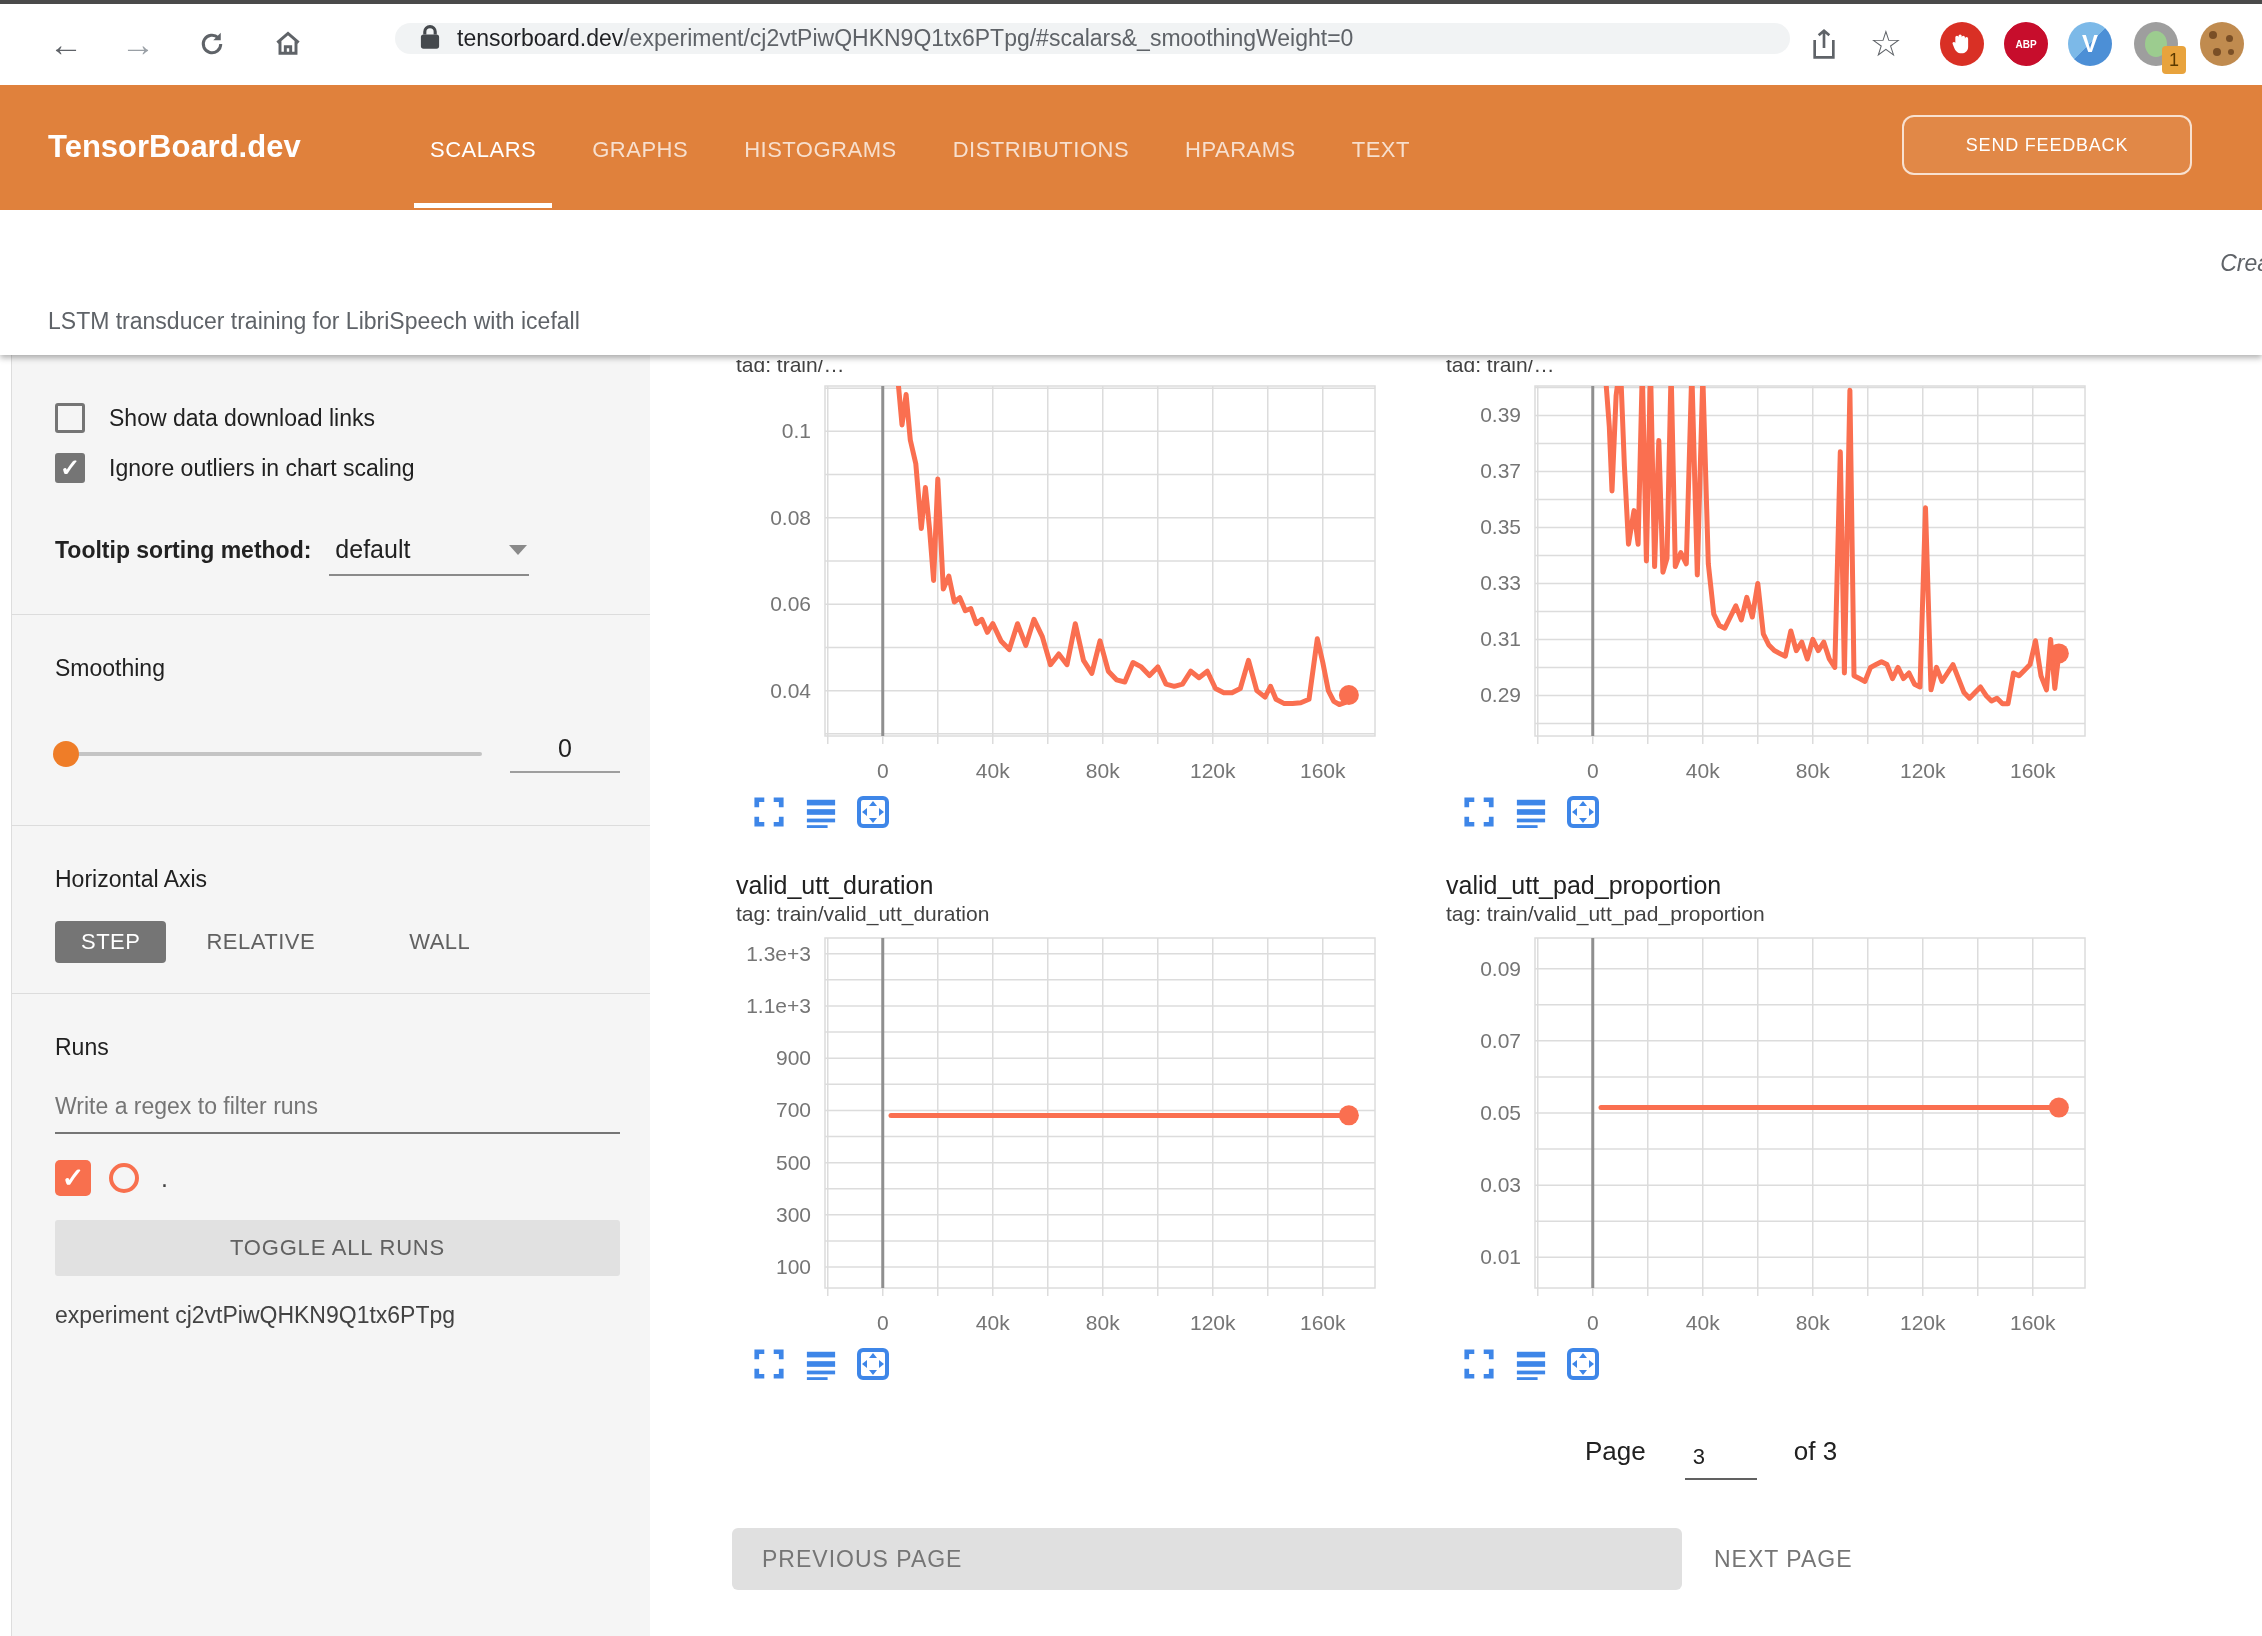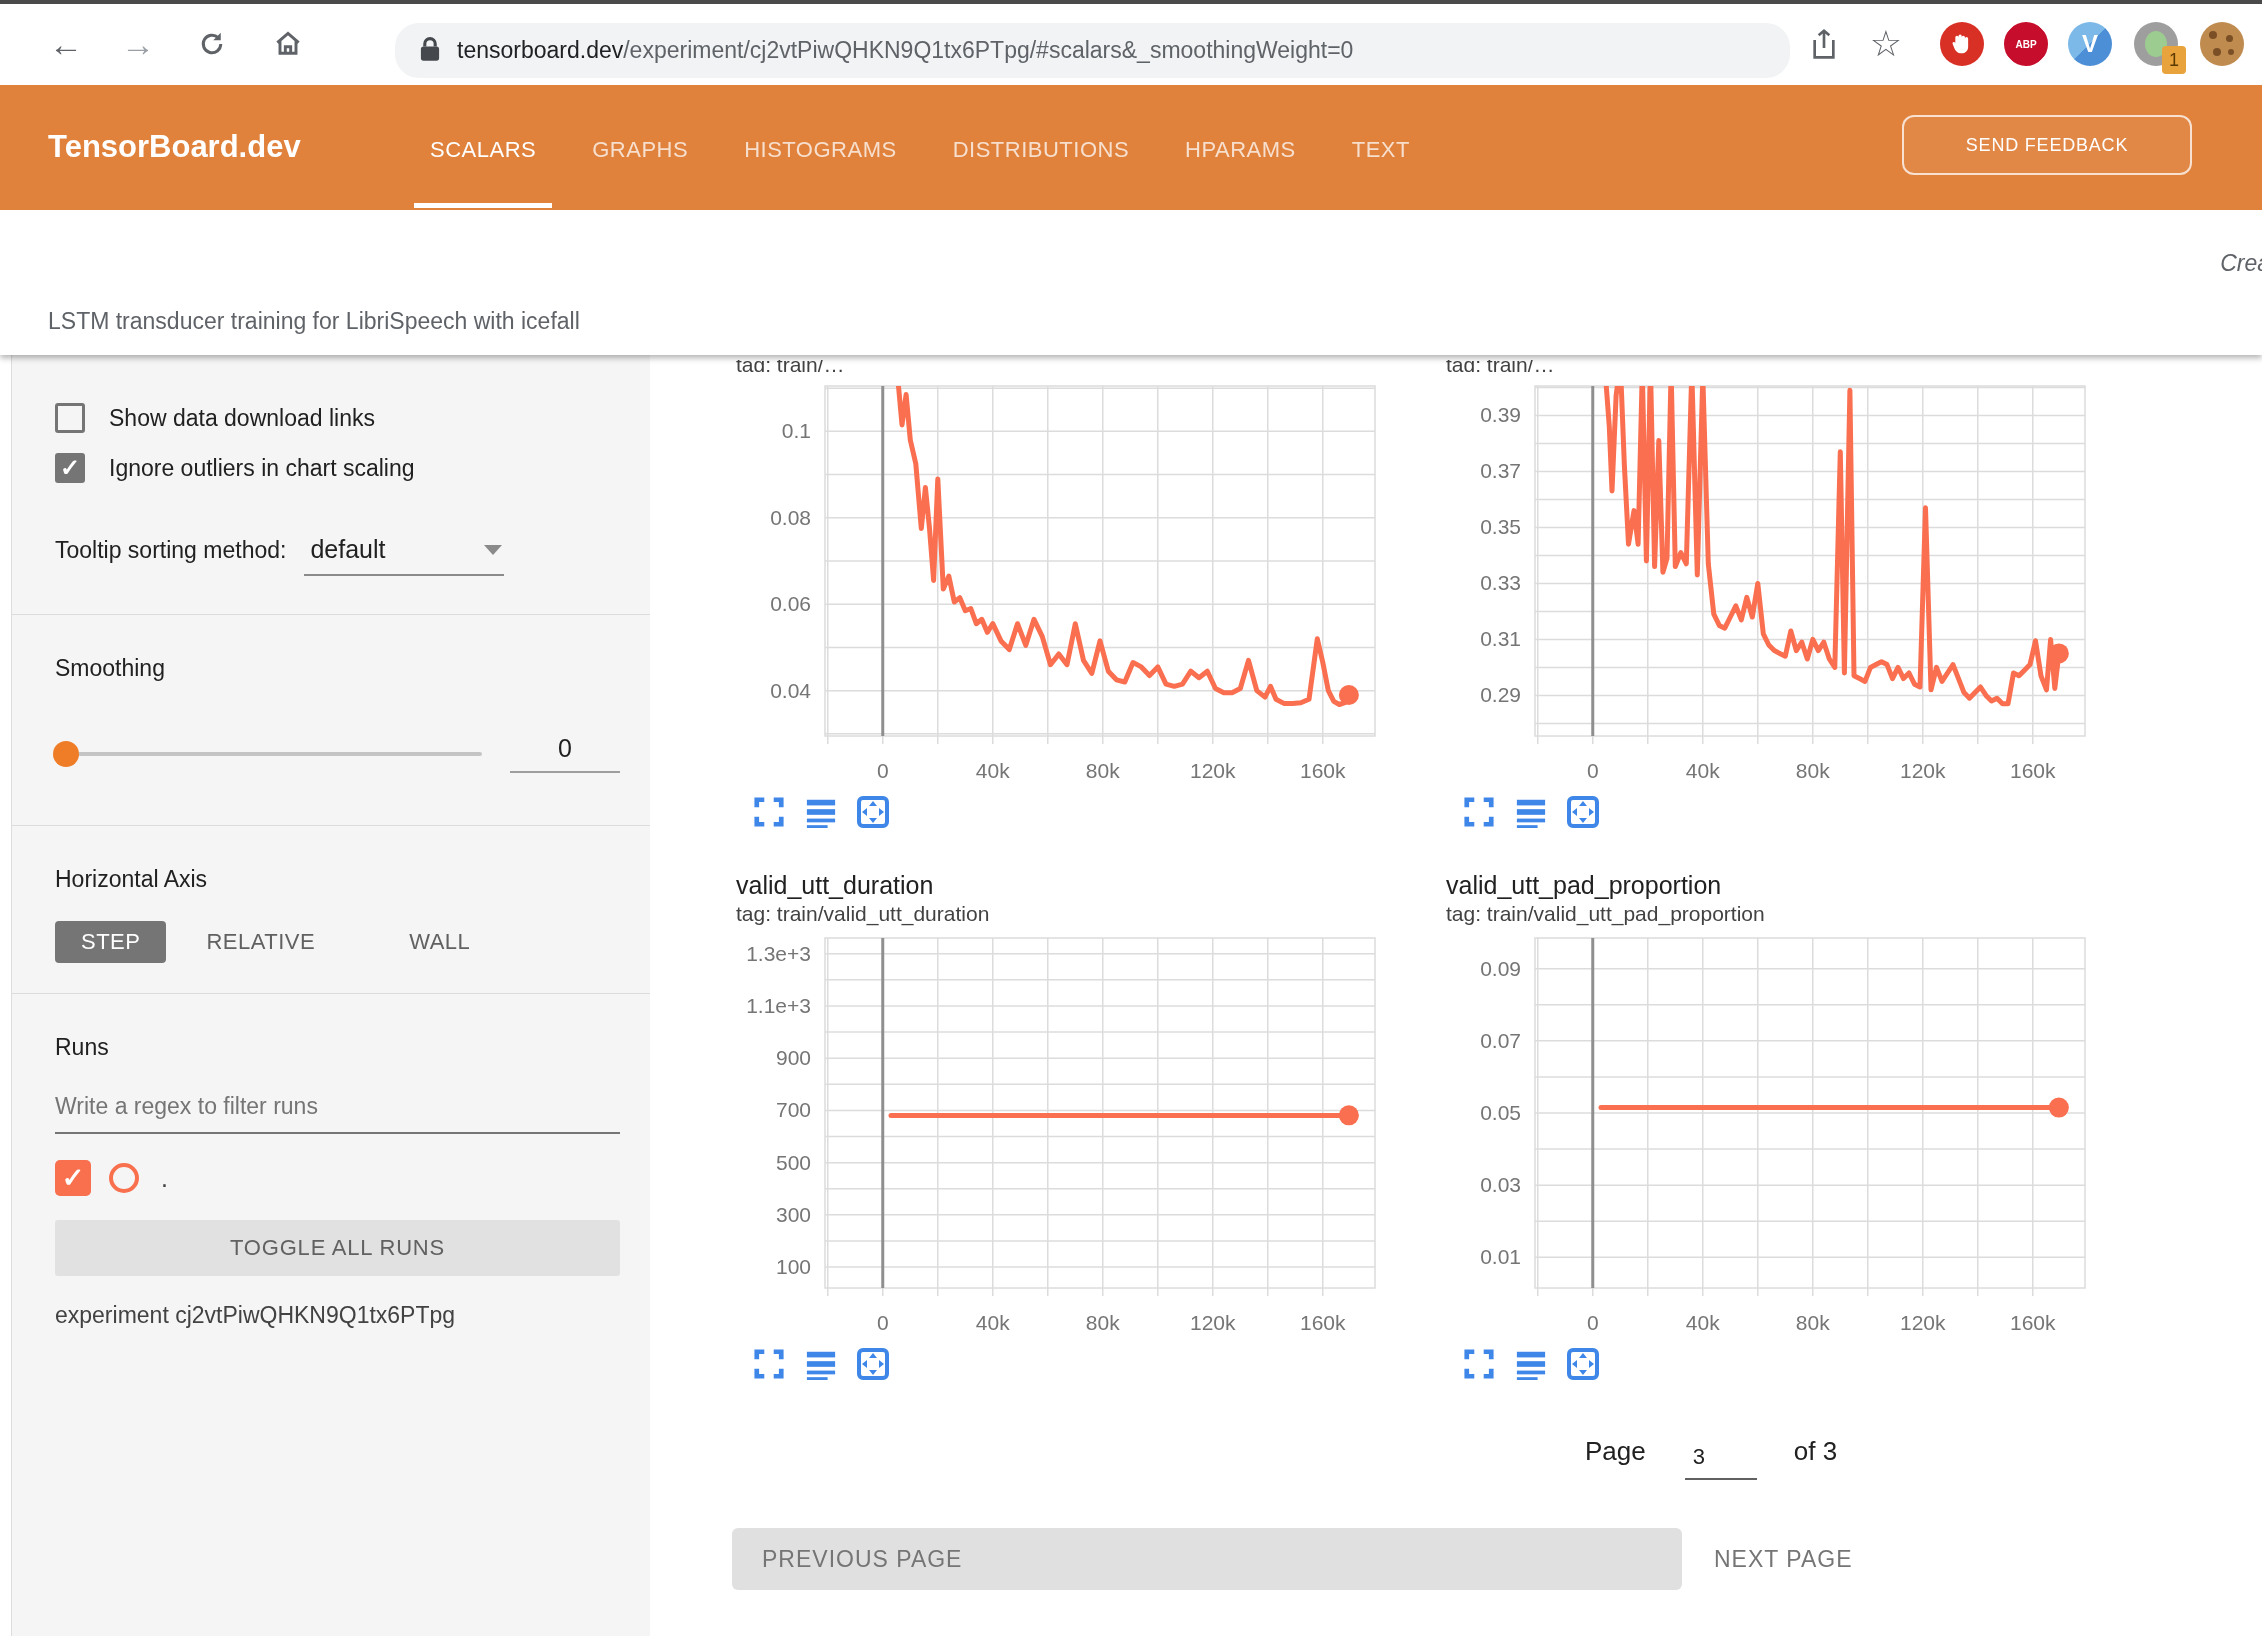--- a/index.html
+++ b/index.html
@@ -5,21 +5,21 @@
   * { margin:0; padding:0; box-sizing:border-box; }
   html,body { width:2262px; height:1636px; overflow:hidden; background:#fff;
               font-family:"Liberation Sans", sans-serif; }
   .page { position:relative; width:2262px; height:1636px; overflow:hidden; }
 
   
   .win-edge { position:absolute; top:0; left:0; right:0; height:4px; background:#4a4a4a; }
   .browser-bar { position:absolute; top:4px; left:0; right:0; height:81px; background:#fff; }
   .nav-ico { position:absolute; top:14px; width:52px; height:52px; display:flex; align-items:center;
              justify-content:center; color:#5f6368; font-size:34px; cursor:pointer; }
-  .omnibox { position:absolute; left:395px; top:19px; width:1395px; height:55px; background:#f1f3f4;
+  .omnibox { position:absolute; left:395px; top:19px; width:1395px; height:31px; background:#f1f3f4;
              border-radius:24px; display:flex; align-items:center; padding:0 24px; }
   .omnibox .lock { margin-right:16px; }
   .url { font-size:23px; color:#202124; white-space:nowrap; overflow:hidden; }
   .url .path { color:#5f6368; }
   .act-ico { position:absolute; top:16px; width:48px; height:48px; display:flex; align-items:center;
              justify-content:center; color:#5f6368; }
   .ext { position:absolute; top:18px; width:44px; height:44px; border-radius:50%;
          display:flex; align-items:center; justify-content:center; }
   .ext-hand { background:#d93025; }
   .ext-abp { background:#c70d2c; clip-path:polygon(30% 0,70% 0,100% 30%,100% 70%,70% 100%,30% 100%,0 70%,0 30%);
@@ -54,21 +54,21 @@
   
   .sidebar { position:absolute; top:355px; left:0; width:650px; bottom:0; background:#f5f5f5; z-index:1; }
   .side-gutter { position:absolute; left:0; top:0; bottom:0; width:12px; background:#fff; border-right:1px solid #ddd; }
   .side-inner { position:absolute; left:12px; right:0; top:0; bottom:0; padding:48px 30px 0 43px; }
   .cb-row { display:flex; align-items:center; margin-bottom:20px; cursor:pointer; }
   .cb { width:30px; height:30px; border:3px solid #757575; border-radius:3px; margin-right:24px; flex:0 0 auto;
         display:flex; align-items:center; justify-content:center; }
   .cb.checked { background:#757575; border-color:#757575; color:#fff; font-size:24px; font-weight:bold; }
   .cb-label { font-size:23px; color:#212121; }
   .tooltip-row { margin-top:52px; display:flex; align-items:baseline; }
-  .tooltip-label { font-size:23px; color:#212121; }
+  .tooltip-label { font-size:23px; color:#212121;font-weight:bold; }
   .dd { margin-left:18px; position:relative; width:200px; border-bottom:2px solid #8a8a8a; padding:0 0 10px 6px; cursor:pointer; }
   .dd-value { font-size:25px; color:#212121; }
   .dd-arrow { position:absolute; right:2px; top:10px; width:0; height:0; border-left:9px solid transparent;
               border-right:9px solid transparent; border-top:10px solid #8a8a8a; }
   .divider { height:1px; background:#dcdcdc; margin:38px -30px 0 -43px; }
   .section-label { font-size:23px; color:#212121; margin-top:40px; }
   .slider-row { display:flex; align-items:center; margin-top:52px; }
   .slider-track { position:relative; flex:1; height:4px; background:#c4c4c4; border-radius:2px; }
   .slider-thumb { position:absolute; left:-2px; top:-11px; width:26px; height:26px; border-radius:50%; background:#ef7d28; cursor:pointer; }
   .slider-value { width:110px; margin-left:28px; text-align:center; }

